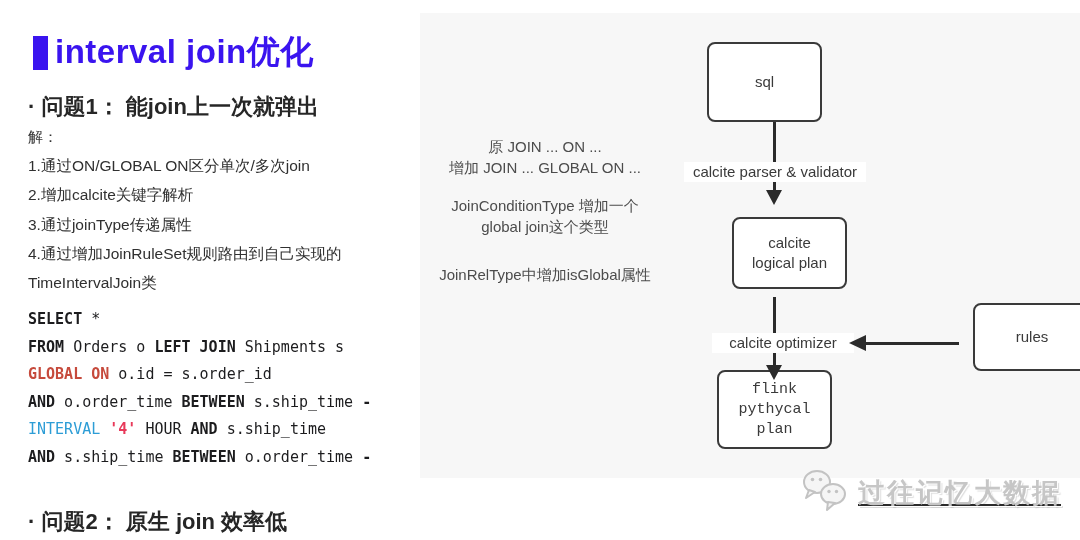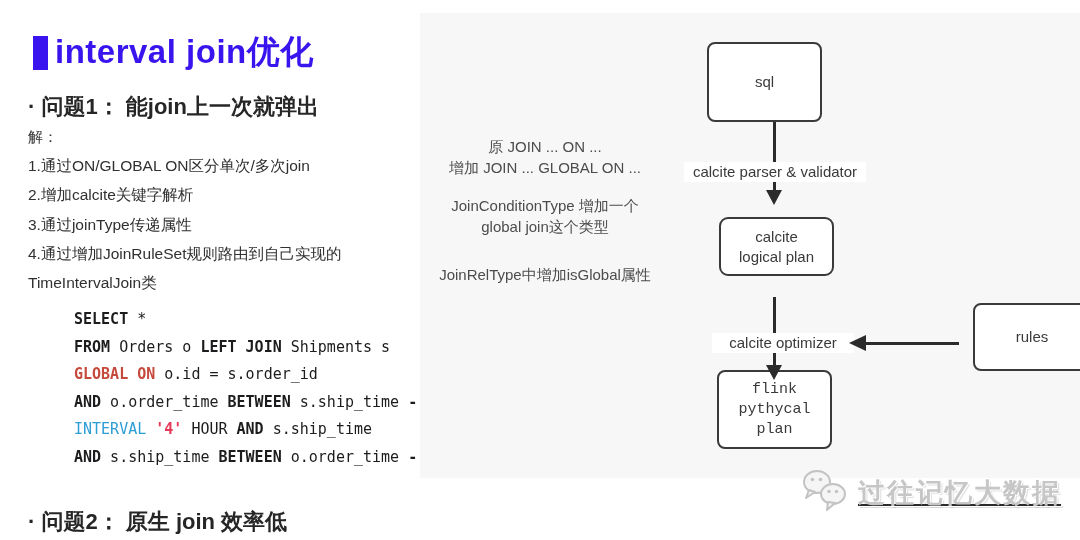--- a/index.html
+++ b/index.html
@@ -29,41 +29,41 @@
     position:absolute; left:28px; top:128px; font-size:15px; color:#333333;
   }
   .steps {
     position:absolute; left:28px; top:151px; font-size:15.5px; color:#303030;
   }
   .steps .step-line { line-height:29.3px; white-space:nowrap; }
 
   .code {
     position:absolute; left:28px; top:306px;
     font-family:"DejaVu Sans Mono","Liberation Mono",monospace;
-    font-size:15px; color:#1c1c1e;margin-left:46px;
+    font-size:15px; color:#1c1c1e;
   }
   .code .code-line { line-height:27.5px; white-space:pre; }
   .tok-kw { font-weight:bold; color:#1c1c1e; }
   .tok-pl { color:#1c1c1e; }
   .tok-gl { font-weight:bold; color:#c64a3c; }
   .tok-in { color:#2d9dd6; }
   .tok-st { font-weight:bold; color:#e8395a; }
 
   
   .diagram-panel {
     position:absolute; left:420px; top:13px; width:660px; height:465px;
     background:#f7f7f7;
   }
   .node {
     position:absolute; background:#ffffff; border:2px solid #3a3a3a;
     border-radius:8px; display:flex; align-items:center; justify-content:center;
     text-align:center; font-size:15px; color:#3a3a3a; line-height:20px;
   }
   .node-sql      { left:287px; top:29px;  width:115px; height:80px; }
-  .node-logical  { left:299px; top:204px; width:115px; height:59px;border-radius:9px; }
+  .node-logical  { left:312px; top:204px; width:115px; height:72px; }
   .node-physical { left:297px; top:357px; width:115px; height:79px;font-family:Liberation Mono, monospace; }
   .node-rules    { left:527px; top:290px; width:118px; height:68px;margin-left:26px; }
 
   .vline { position:absolute; width:2.5px; background:#2b2b2b; left:353px; }
   .vline1 { top:109px; height:70px; }
   .vline2 { top:284px; height:70px; }
   .head-down {
     position:absolute; left:346px; width:0; height:0;
     border-left:8px solid transparent; border-right:8px solid transparent;
     border-top:15px solid #2b2b2b;

